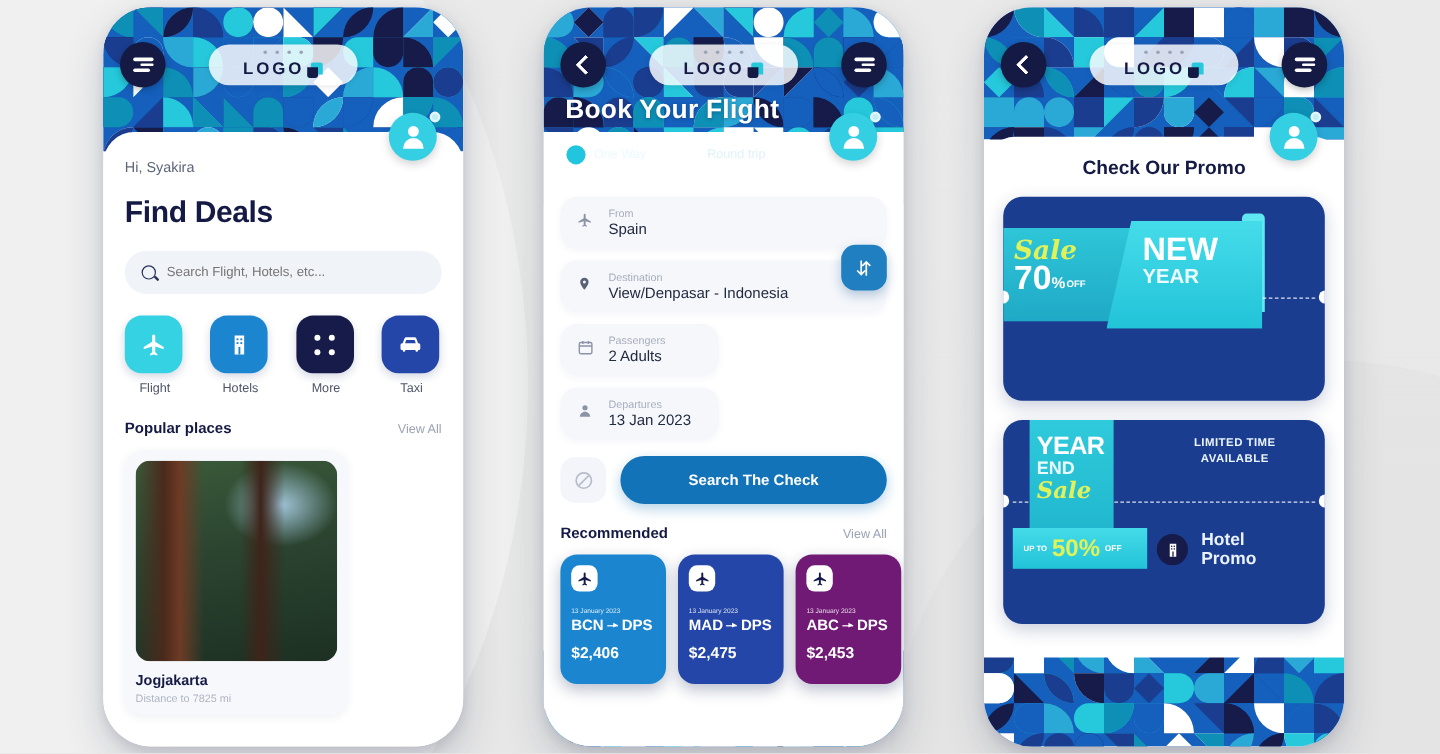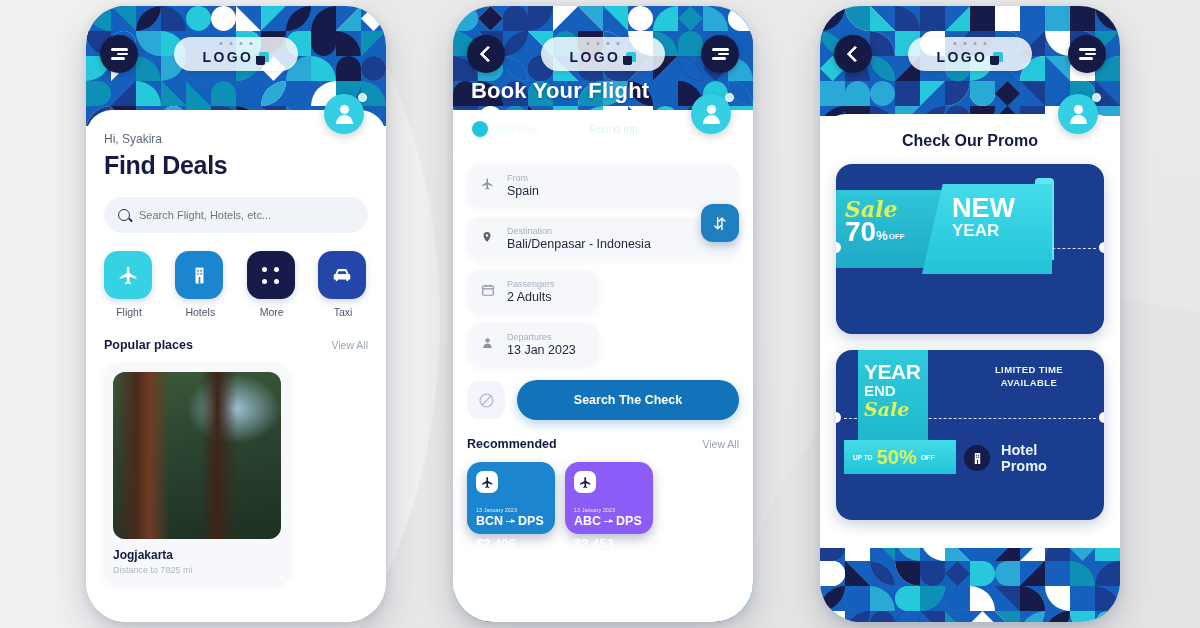--- a/index.html
+++ b/index.html
@@ -218,21 +218,21 @@
   .mainbtn {
     height: 40px; border-radius: 20px; background: #1273b8; color: #fff;
     display: flex; align-items: center; justify-content: center;
     font-size: 12.5px; font-weight: 700; box-shadow: 0 4px 11px rgba(18,115,184,.32);
   }
   .gbtn {
     width: 38px; height: 38px; border-radius: 12px; background: #f3f5fa;
     display: flex; align-items: center; justify-content: center; color: #aeb5c3;
   }
   .fcard {
-    width: 88px; height: 72px; border-radius: 14px; padding: 9px; color: #fff; flex: none;
+    width: 88px; height: 108px; border-radius: 14px; padding: 9px; color: #fff; flex: none;
     box-shadow: 0 5px 12px rgba(10,30,80,.28); position: relative;
   }
   .fcard .pic { width: 22px; height: 22px; border-radius: 7px; background: #fff;
                 display: flex; align-items: center; justify-content: center; }
   .fcard .date { font-size: 5.5px; opacity: .85; margin-top: 14px; filter: blur(.25px); }
   .fcard .route { font-size: 12.5px; font-weight: 700; margin-top: 1px; white-space: nowrap; }
   .fcard .price { font-size: 13px; font-weight: 800; margin-top: 8px; }
   .arrow-min { display: inline-block; width: 9px; height: 1.4px; background: currentColor;
                vertical-align: middle; position: relative; margin: 0 3px; }
   .arrow-min::after { content:""; position: absolute; right: 0; top: -2px;
@@ -416,21 +416,21 @@
       </div>
 
       <div class="avatar" style="right:22px;top:88px;">
         <span class="head"></span>
         <span class="body"></span>
         <span class="ring"></span>
       </div>
 
       <div class="sheet" style="top:104px;bottom:0;padding:22px 18px 0;">
         <div class="greet">Hi, Syakira</div>
-        <div class="bigtitle" style="margin-top:5px;">Find Deals</div>
+        <div class="bigtitle" style="margin-top:17px;">Find Deals</div>
 
         <div class="searchbar" style="margin-top:17px;">
           <span class="mag"></span>
           <input placeholder="Search Flight, Hotels, etc..." style="">
         </div>
 
         <div class="quickrow" style="margin-top:18px;">
           <div class="quick">
             <div class="tile-ic" style="background:#34d2e2">
               <svg width="21" height="21" viewBox="0 0 24 24" fill="#fff">
@@ -774,21 +774,21 @@
             </svg>
         </div>
 
         <div class="field" style="margin-top:10px;">
           <span class="fic">
             <svg width="12" height="15" viewBox="0 0 24 24" fill="#5a6275">
                 <path d="M12 2a7 7 0 0 0-7 7c0 5.2 7 13 7 13s7-7.8 7-13a7 7 0 0 0-7-7zm0 9.5A2.5 2.5 0 1 1 12 6.5a2.5 2.5 0 0 1 0 5z"></path>
               </svg>
           </span>
           <div class="flab">Destination</div>
-          <div class="fval">Bali/Denpasar - Indonesia</div>
+          <div class="fval">View/Denpasar - Indonesia</div>
         </div>
 
         <div class="field" style="margin-top:10px;width:132px;">
           <span class="fic">
             <svg width="14" height="14" viewBox="0 0 24 24" fill="none" stroke="#8b93a6" stroke-width="2">
                 <rect x="3" y="5" width="18" height="16" rx="2"></rect>
                 <path d="M3 10h18M8 3v4M16 3v4"></path>
               </svg>
           </span>
           <div class="flab">Passengers</div>
@@ -827,21 +827,31 @@
           <div class="fcard" style="background:#1b86cf;">
             <div class="pic">
               <svg width="13" height="13" viewBox="0 0 24 24" fill="#161b4a">
                   <path d="M21 16v-2l-8-5V3.5A1.5 1.5 0 0 0 11.5 2 1.5 1.5 0 0 0 10 3.5V9l-8 5v2l8-2.5V19l-2 1.5V22l3.5-1 3.5 1v-1.5L13 19v-5.5z"></path>
                 </svg>
             </div>
             <div class="date">13 January 2023</div>
             <div class="route"><span>BCN</span><i class="arrow-min"></i><span>DPS</span></div>
             <div class="price">$2,406</div>
           </div>
-          <div class="fcard" style="background:#8b5cf6;">
+          <div class="fcard" style="background:#2446a8;">
+            <div class="pic">
+              <svg width="13" height="13" viewBox="0 0 24 24" fill="#161b4a">
+                  <path d="M21 16v-2l-8-5V3.5A1.5 1.5 0 0 0 11.5 2 1.5 1.5 0 0 0 10 3.5V9l-8 5v2l8-2.5V19l-2 1.5V22l3.5-1 3.5 1v-1.5L13 19v-5.5z"></path>
+                </svg>
+            </div>
+            <div class="date">13 January 2023</div>
+            <div class="route"><span>MAD</span><i class="arrow-min"></i><span>DPS</span></div>
+            <div class="price">$2,475</div>
+          </div>
+          <div class="fcard" style="background:#701a75;">
             <div class="pic">
               <svg width="13" height="13" viewBox="0 0 24 24" fill="#161b4a">
                   <path d="M21 16v-2l-8-5V3.5A1.5 1.5 0 0 0 11.5 2 1.5 1.5 0 0 0 10 3.5V9l-8 5v2l8-2.5V19l-2 1.5V22l3.5-1 3.5 1v-1.5L13 19v-5.5z"></path>
                 </svg>
             </div>
             <div class="date">13 January 2023</div>
             <div class="route"><span>ABC</span><i class="arrow-min"></i><span>DPS</span></div>
             <div class="price">$2,453</div>
           </div>
         </div>

